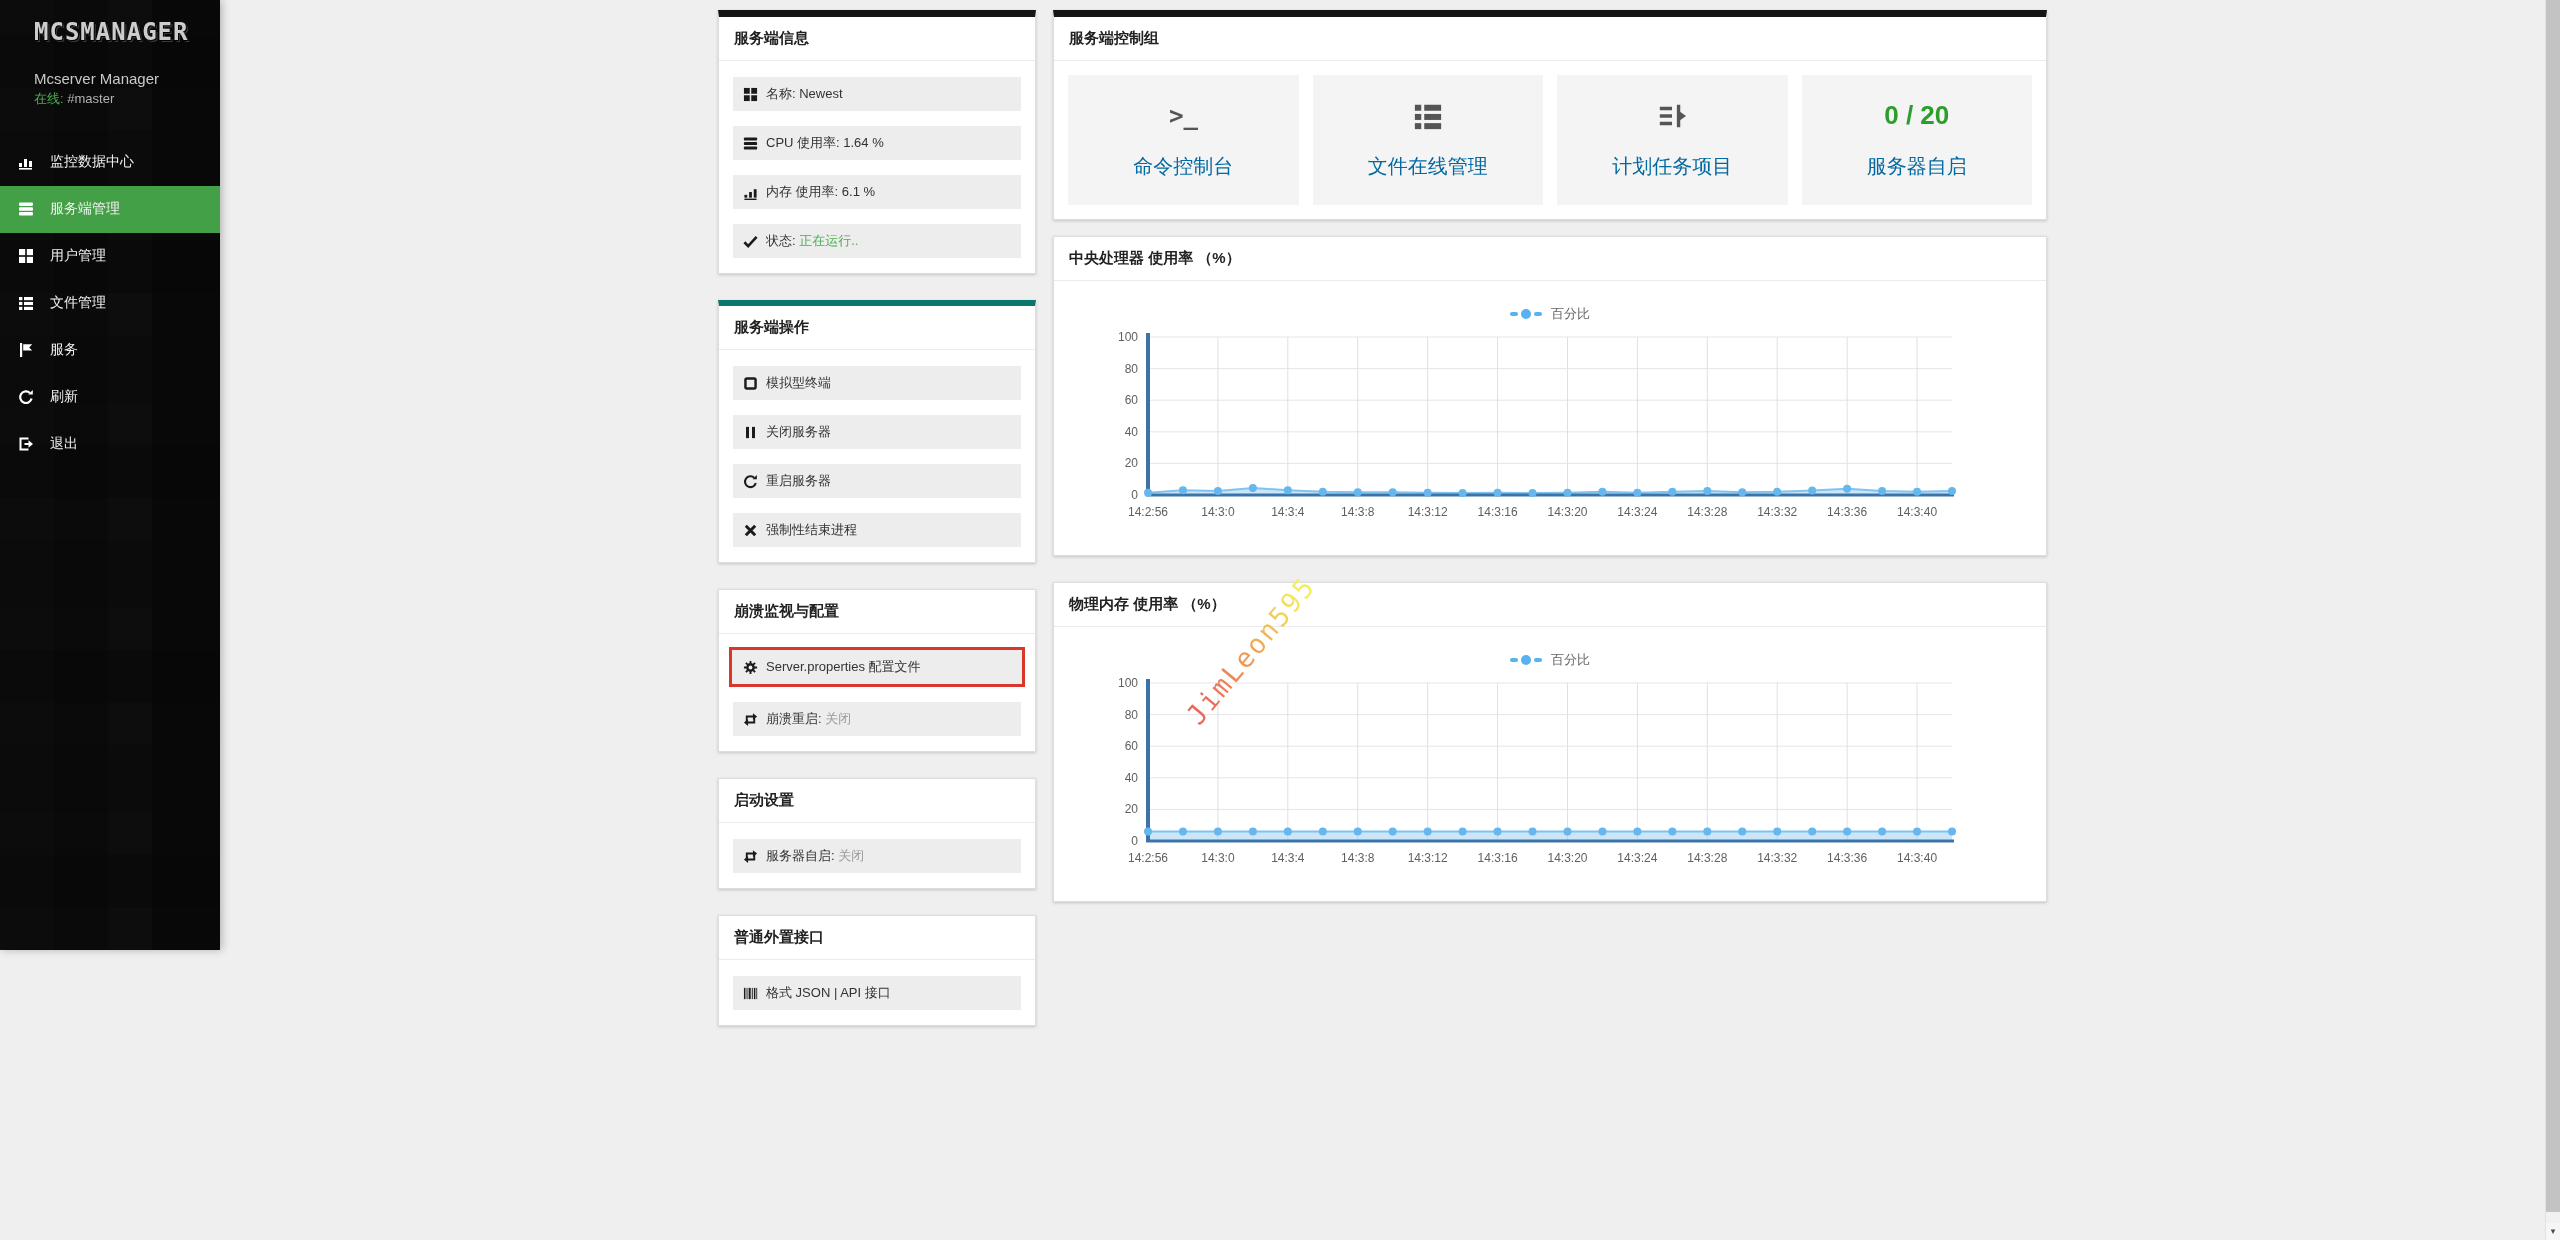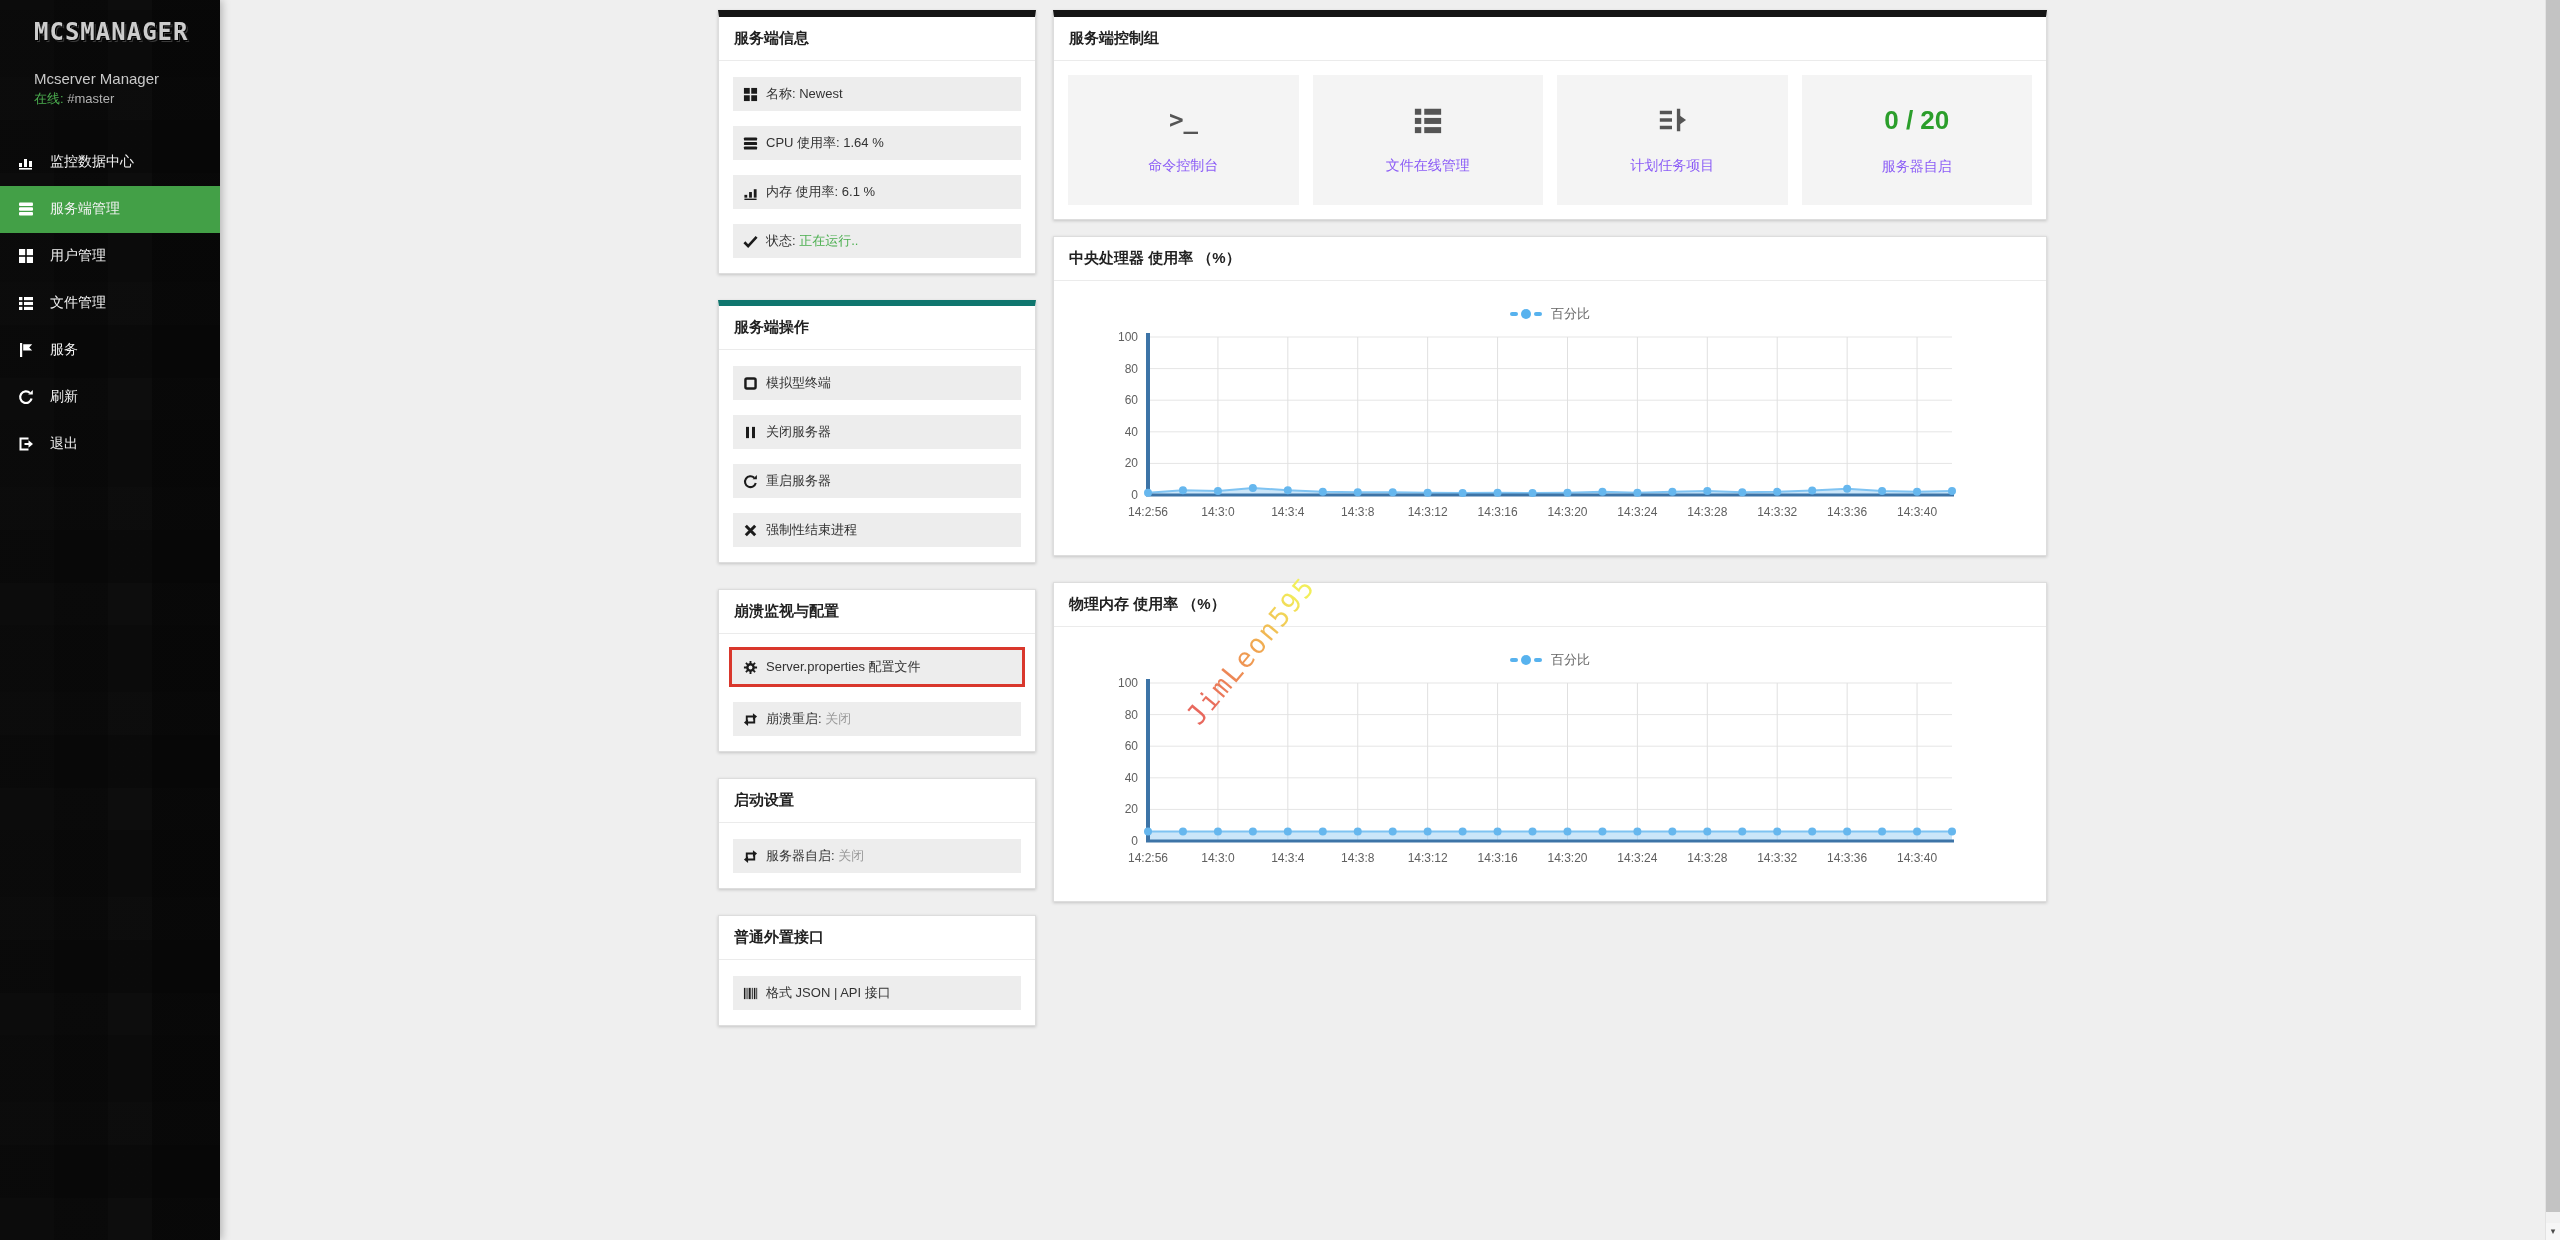--- a/index.html
+++ b/index.html
@@ -1,20 +1,20 @@
 <!DOCTYPE html>
 <html style="--accent: #43a047; --stat-green: #2b9e2b;"><head>
 <meta charset="utf-8">
 <style>
   *{box-sizing:border-box;margin:0;padding:0}
   html,body{width:2560px;height:1240px;font-family:"Liberation Sans","DejaVu Sans",sans-serif;color:#333}
   #page{position:relative;width:2560px;height:1240px;background:#efefef;overflow:hidden}
 
   
-  .sidebar{position:absolute;left:0;top:0;width:220px;height:1240px;color:#eee;
+  .sidebar{position:absolute;left:0;top:0;width:220px;height:950px;color:#eee;
     background-color:#232323;
     background-image:
       repeating-linear-gradient(90deg,#2a2a2a 0 54px,#222222 54px 108px,#2d2d2d 108px 152px,#1e1e1e 152px 220px),
       repeating-linear-gradient(0deg,rgba(255,255,255,.025) 0 42px,rgba(0,0,0,.16) 42px 95px,rgba(255,255,255,.015) 95px 138px,rgba(0,0,0,.08) 138px 205px);
     background-blend-mode:overlay;
     box-shadow:2px 0 8px rgba(0,0,0,.25)}
   .logo{padding:18px 10px 0 34px;font-family:"DejaVu Sans Mono","Liberation Mono",monospace;
     font-weight:bold;font-size:24px;letter-spacing:1px;color:#cdcdcd;
     text-shadow:1px 1px 0 #000,2px 2px 0 #3a3a3a}
   .side-sub{padding:22px 10px 0 34px;line-height:1.45}
@@ -42,21 +42,21 @@
   .row .icn{margin-right:8px;color:#1b1b1b}
   .row.red-border{border:3px solid #d9372c;margin:12px 10px 0;padding:8px 11px}
   .row-val.green{color:#4caf50}
   .row-val.muted{color:#9a9a9a}
   .row-text{white-space:pre}
 
   
   .tiles{display:flex;gap:14px;padding:14px}
   .tile{flex:1;height:130px;background:#f4f4f4;display:flex;flex-direction:column;align-items:center;justify-content:center;gap:22px;cursor:pointer}
   .tile .icn{color:#555}
-  .tile-label{font-size:14px;color:#8b5cf6}
+  .tile-label{font-size:20px;color:#0369a1}
   .tile-stat{font-size:26px;font-weight:bold;color:var(--stat-green,#2b9e2b)}
 
   
   .legend{display:flex;align-items:center;justify-content:center;gap:3px;padding:24px 0 6px;cursor:pointer}
   .lg-dash{width:8px;height:4px;background:#57b2ee;border-radius:2px}
   .lg-dot{width:10px;height:10px;background:#57b2ee;border-radius:50%}
   .lg-label{margin-left:6px;font-size:13px;color:#666}
   .chart-panel svg{display:block;width:100%}
   .tick{font-size:12px;fill:#606060;font-family:"Liberation Sans","DejaVu Sans",sans-serif}
   .chart-body{padding:0 16px 14px;position:relative}

